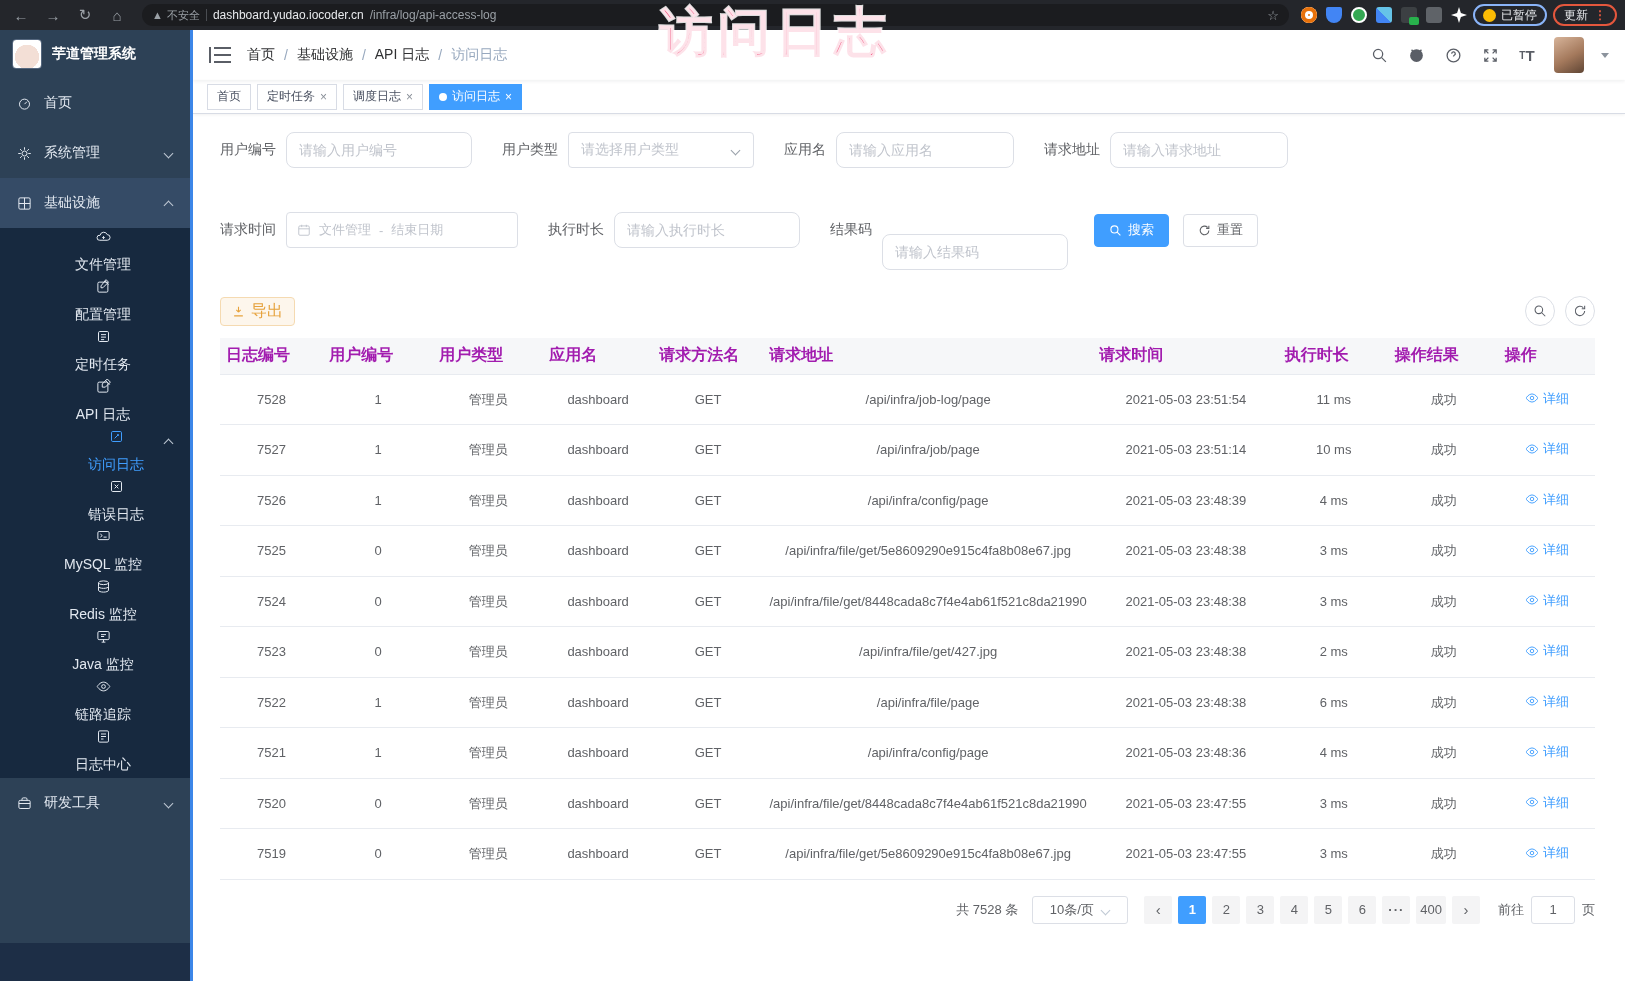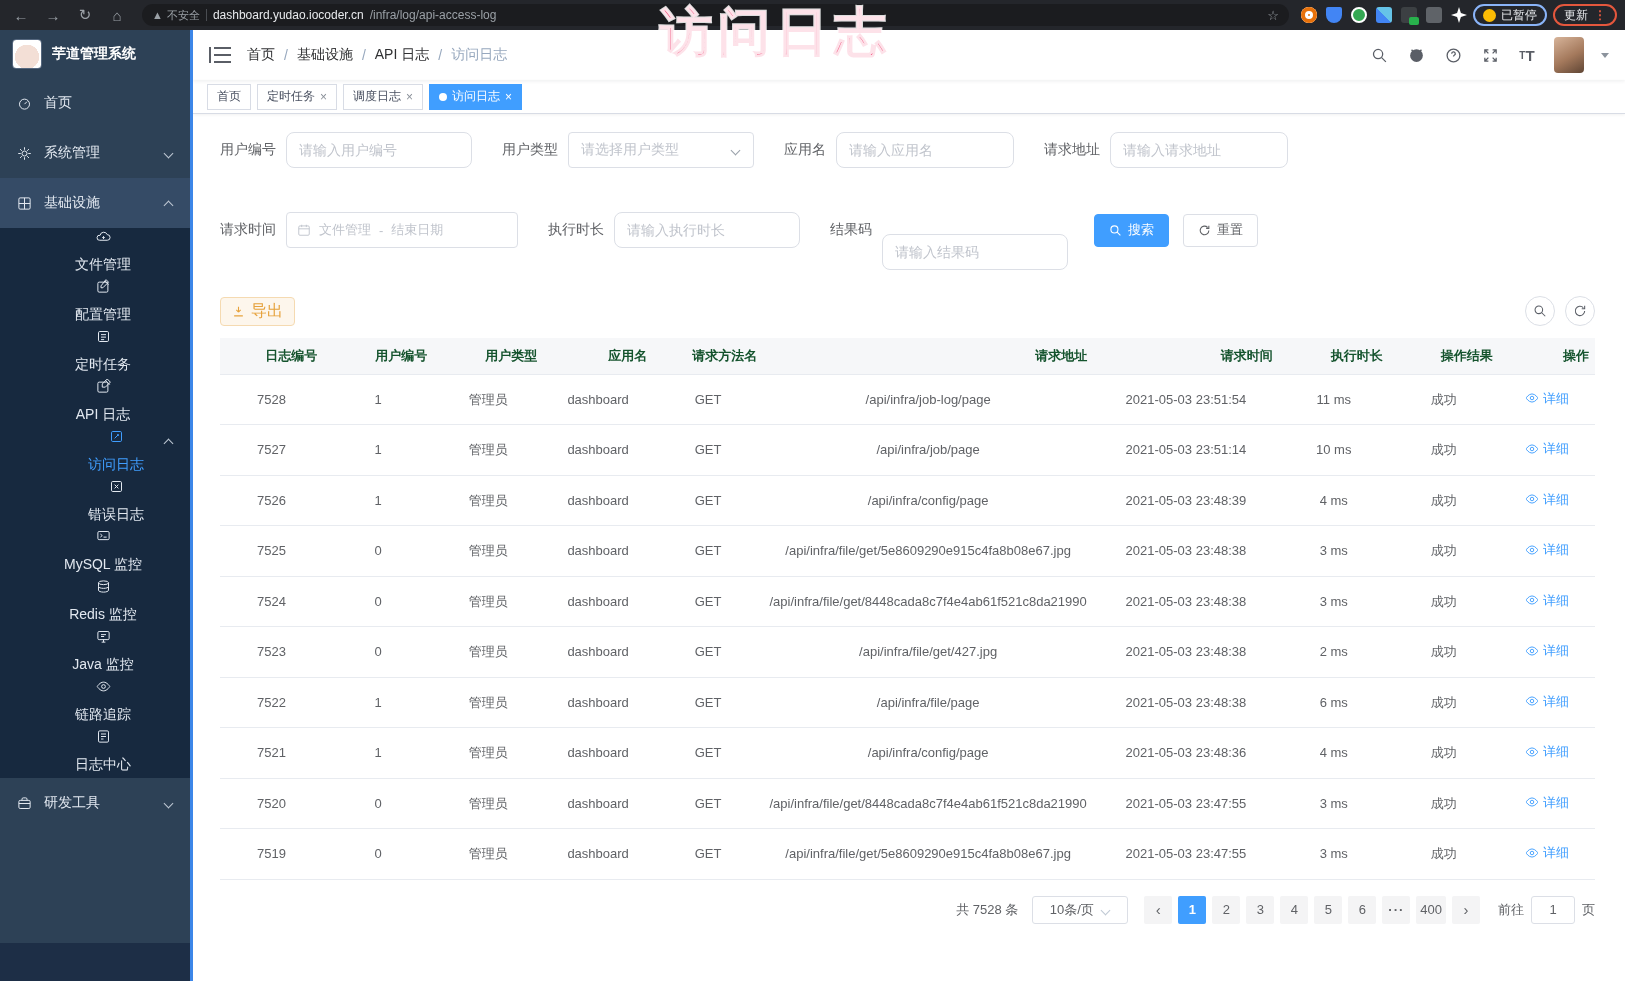--- a/index.html
+++ b/index.html
@@ -92,21 +92,21 @@
   .btn { height:33px; border-radius:4px; border:1px solid #dcdfe6; background:#fff; color:#606266; font-size:13px; display:inline-flex; align-items:center; gap:6px; padding:0 14px; cursor:pointer; font-family:inherit; }
   .btn svg { width:13px; height:13px; stroke:currentColor; fill:none; stroke-width:2; }
   .btn.primary { background:#409eff; border-color:#409eff; color:#fff; }
   .btn.warn-plain { height:29px; background:#fdf6ec; border-color:#f5dab1; color:#e6a23c; padding:0 11px; font-size:16px; }
   .tool-row { display:flex; align-items:center; margin-bottom:12px; flex:none; }
   .tool-right { margin-left:auto; display:flex; gap:10px; }
   .circ { width:30px; height:30px; border-radius:50%; border:1px solid #dcdfe6; background:#fff; display:flex; align-items:center; justify-content:center; cursor:pointer; }
   .circ svg { width:14px; height:14px; stroke:#5a5e66; fill:none; stroke-width:1.8; }
 
   table { width:100%; border-collapse:collapse; font-size:13px; color:#606266; flex:none; }
-  thead th { background:#f6f7f9; color:#14532d; font-weight:bold; height:36px; padding:0 6px; text-align:right; font-size:13px; }
+  thead th { background:#f6f7f9; color:#a21caf; font-weight:bold; height:36px; padding:0 6px; text-align:left; font-size:16px; }
   tbody td { border-bottom:1px solid #e8ebf0; padding:14px 6px; text-align:center; line-height:19px; }
   tbody tr:first-child td { border-top:1px solid #e8ebf0; }
   td.url { word-break:break-all; }
   td.time { white-space:nowrap; }
   .dlink { color:#409eff; text-decoration:none; display:inline-flex; align-items:center; gap:4px; cursor:pointer; }
   .dlink svg { width:14px; height:14px; stroke:#409eff; fill:none; stroke-width:1.6; }
 
   
   .pagination { display:flex; align-items:center; justify-content:flex-end; gap:6px; margin:16px 0 0; font-size:13px; color:#606266; flex:none; }
   .total { margin-right:8px; white-space:nowrap; }

